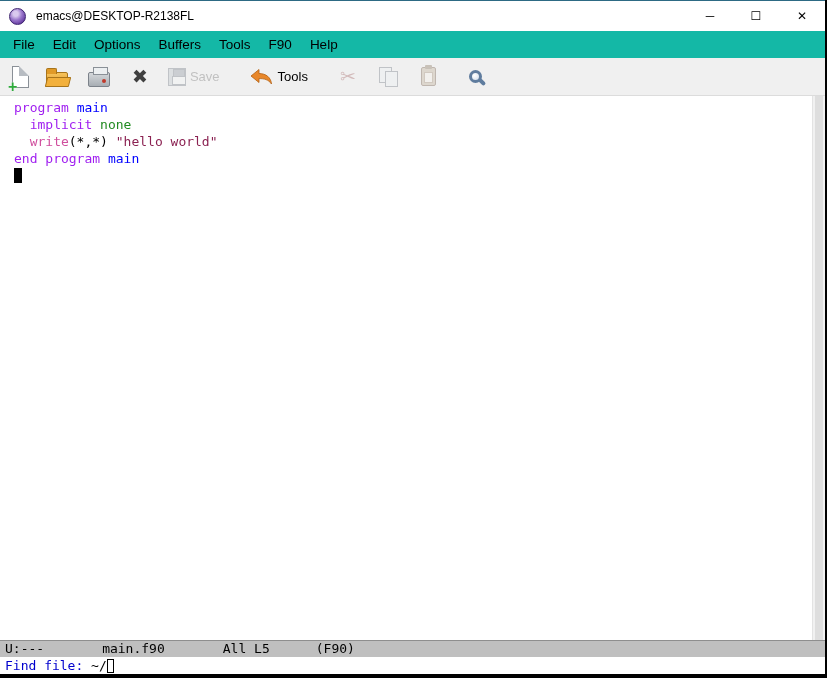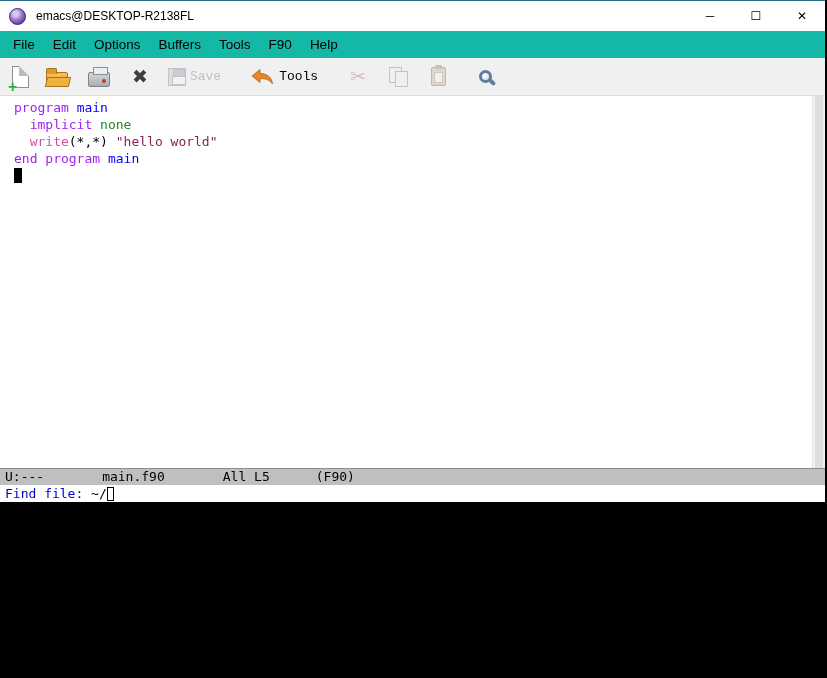--- a/index.html
+++ b/index.html
@@ -2,21 +2,21 @@
 <html><head>
 <meta charset="utf-8">
 <style>
   * { box-sizing: border-box; }
   html,body { margin:0; padding:0; }
   body {
     width:827px; height:678px; background:#000; position:relative; overflow:hidden;
     font-family:"Liberation Sans", sans-serif;
   }
   .window {
-    position:absolute; top:0; left:0; width:825px; height:502px;
+    position:absolute; top:0; left:0; width:825px; height:674px;
     background:#fff; border-top:1px solid #2d6a84;
     display:flex; flex-direction:column;
   }
   
   .titlebar { height:30px; background:#fff; display:flex; align-items:center; flex:none; }
   .emacs-logo {
     width:17px; height:17px; border-radius:50%; margin-left:9px; flex:none;
     background: radial-gradient(circle at 38% 32%, #d9c9ee 0 18%, #9b78cc 45%, #6a41a5 75%, #4d2b85 100%);
     border:1px solid #3e2470;
   }
@@ -32,21 +32,21 @@
     padding-left:4px; font-size:13.5px; color:#000; flex:none;
   }
   .menu-item { padding:4px 9px; }
   
   .toolbar {
     height:38px; background:#f0f0f0; border-bottom:1px solid #dcdcdc;
     display:flex; align-items:center; padding-left:12px; flex:none;
   }
   .titem { display:flex; align-items:center; flex:none; }
   .disabled { opacity:.55; }
-  .tlabel { font-size:13px; margin-left:4px; color:#000;font-family:Liberation Mono, monospace; }
+  .tlabel { font-size:13px; margin-left:4px; color:#000; }
   .tlabel.gray { color:#9b9b9b; }
   
   .pg { width:17px; height:22px; background:#fff; border:1px solid #8a9097; position:relative; }
   .pg .fold { position:absolute; top:-1px; right:-1px; width:0; height:0;
     border:5px solid; border-color:#f0f0f0 #f0f0f0 #b7bcc2 #b7bcc2; }
   .pg .plus { position:absolute; left:-5px; bottom:-7px; color:#2faa3c; font-weight:bold;
     font-size:16px; line-height:14px; text-shadow:0 0 1px #fff; }
   
   .folder { width:22px; height:15px; background:linear-gradient(#f6c35c,#e09a28);
     border:1px solid #a8741a; border-radius:2px; position:relative; margin-top:5px; }

